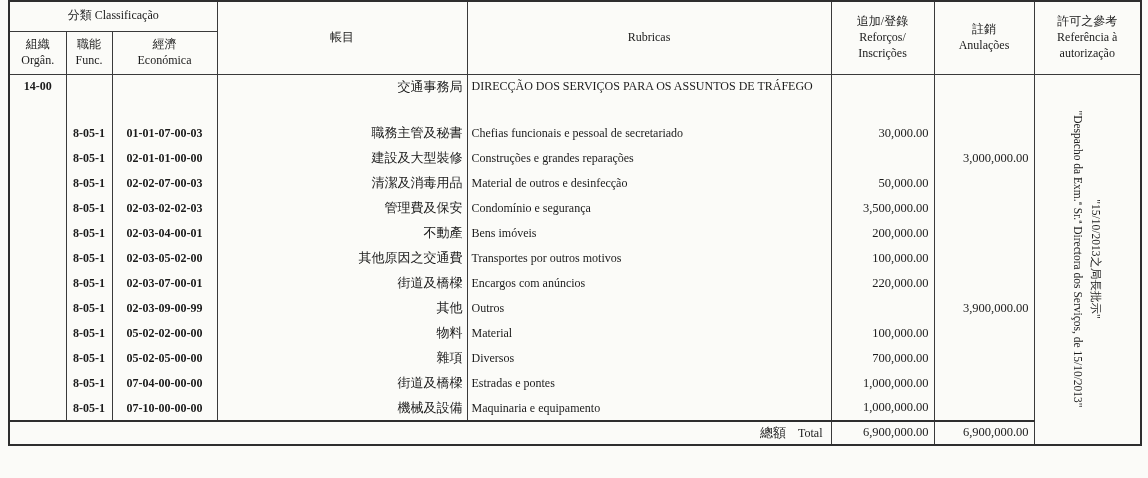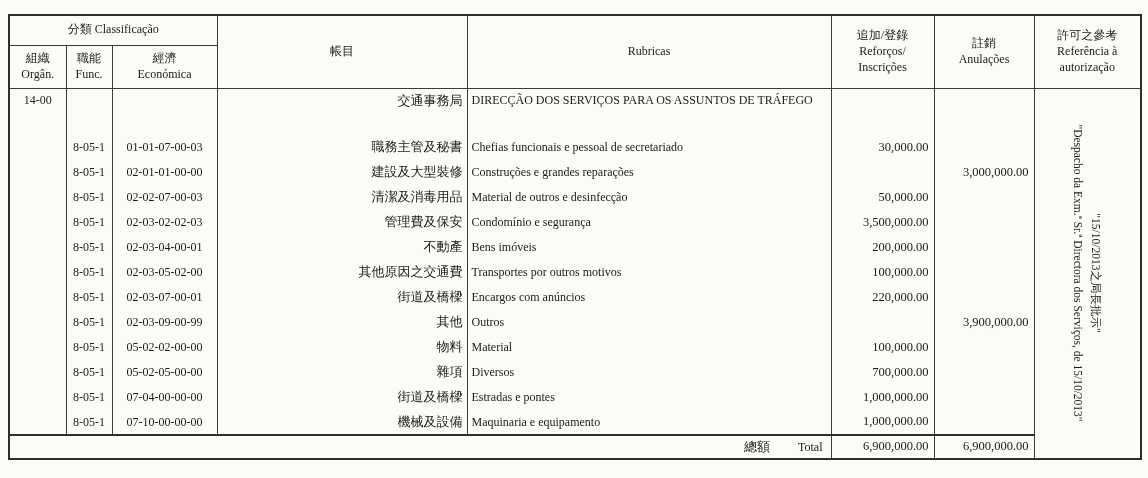--- a/index.html
+++ b/index.html
@@ -6,21 +6,21 @@
   body {
     width: 1148px; height: 478px;
     background: #fbfbf8;
     font-family: "Liberation Serif", "DejaVu Serif", serif;
     color: #1b1b1b;
     position: relative;
     overflow: hidden;
   }
   table.budget {
     position: absolute;
-    left: 8px; top: 14px;
+    left: 8px; top: 0;
     width: 1132px;
     border-collapse: collapse;
     table-layout: fixed;
     border: 2px solid #2e2e2e;
     font-size: 12px;
   }
   col.c-organ { width: 57px; }
   col.c-func  { width: 46px; }
   col.c-econ  { width: 105px; }
   col.c-acct  { width: 250px; }
@@ -45,27 +45,27 @@
     padding: 0 4px;
     vertical-align: middle;
     line-height: 1.25;
   }
   tr.dept-row { height: 47px; }
   tr.dept-row td { vertical-align: top; padding-top: 4px; }
   tr.item-row { height: 25px; }
   tr.total-row { height: 24px; }
   tr.total-row td { border-top: 2px solid #2e2e2e; }
 
-  .cell-center { text-align: center; }
+  .cell-center { text-align: center; font-weight: bold; }
   .cell-num { text-align: right; padding-right: 5px; font-size: 12.5px; }
   .cell-acct { font-size: 13px; padding-left: 5px; text-align: right; }
   .cell-rubr { padding-left: 4px; }
   .dept-rubr { word-break: break-all; }
   .total-label-cell { text-align: right; padding-right: 8px; }
-  .total-label-zh { margin-right: 28px; font-size: 13px; }
+  .total-label-zh { margin-right: 12px; font-size: 13px; }
 
   td.ref-cell { position: relative; border-right: none; padding: 0; }
   .ref-rotated {
     position: absolute;
     top: 50%; left: 50%;
     width: 300px;
     transform: translate(-50%, -50%) rotate(90deg);
     text-align: center;
     font-size: 11.5px;
     line-height: 1.6;

